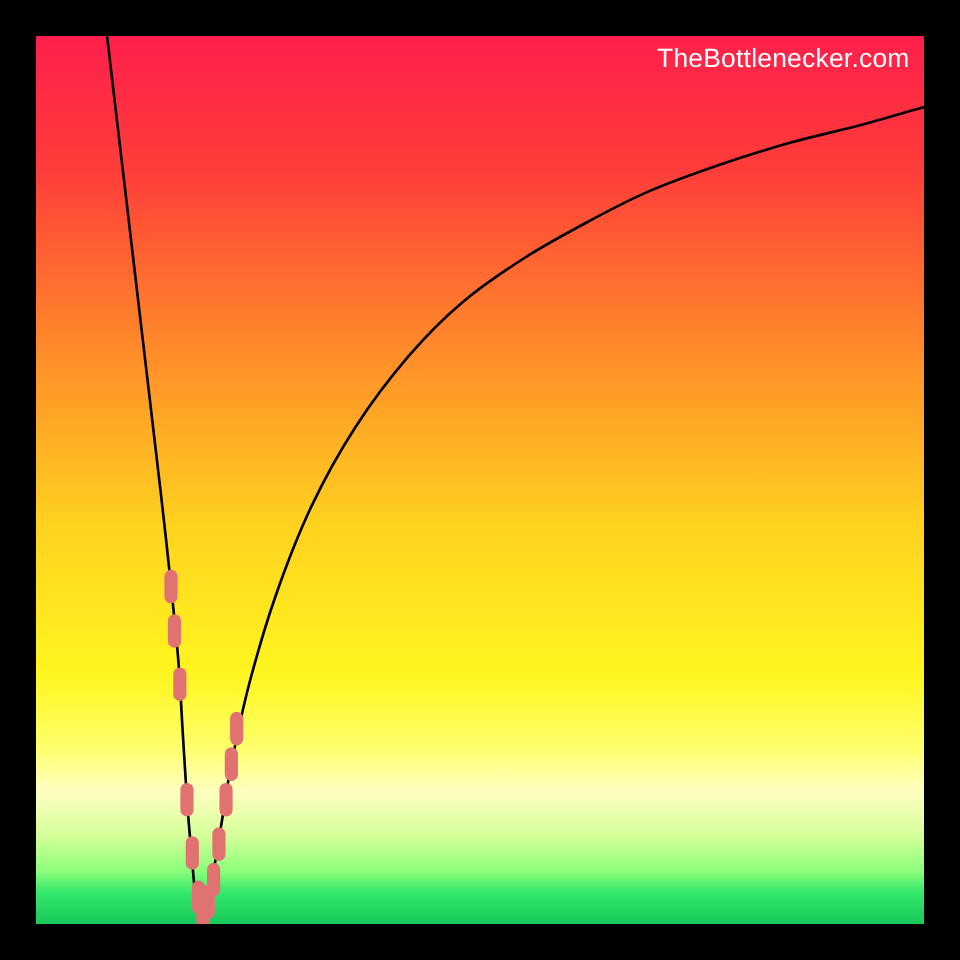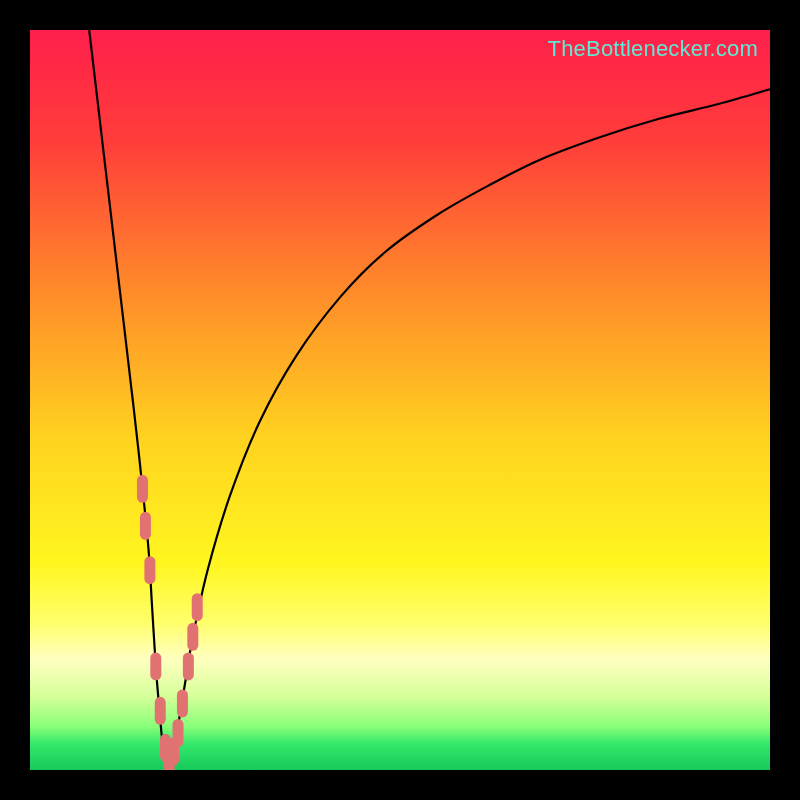--- a/index.html
+++ b/index.html
@@ -20,21 +20,21 @@
     position: absolute;
     left: 30px;
     top: 30px;
     width: 740px;
     height: 740px;
   }
   .watermark {
     position: absolute;
     top: 6px;
     right: 12px;
-    color: #5eead4;
+    color: #ffffff;
     font-size: 22px;
     font-weight: 500;
     letter-spacing: 0.2px;
     pointer-events: none;
   }
   svg {
     position: absolute;
     inset: 0;
     width: 740px;
     height: 740px;

